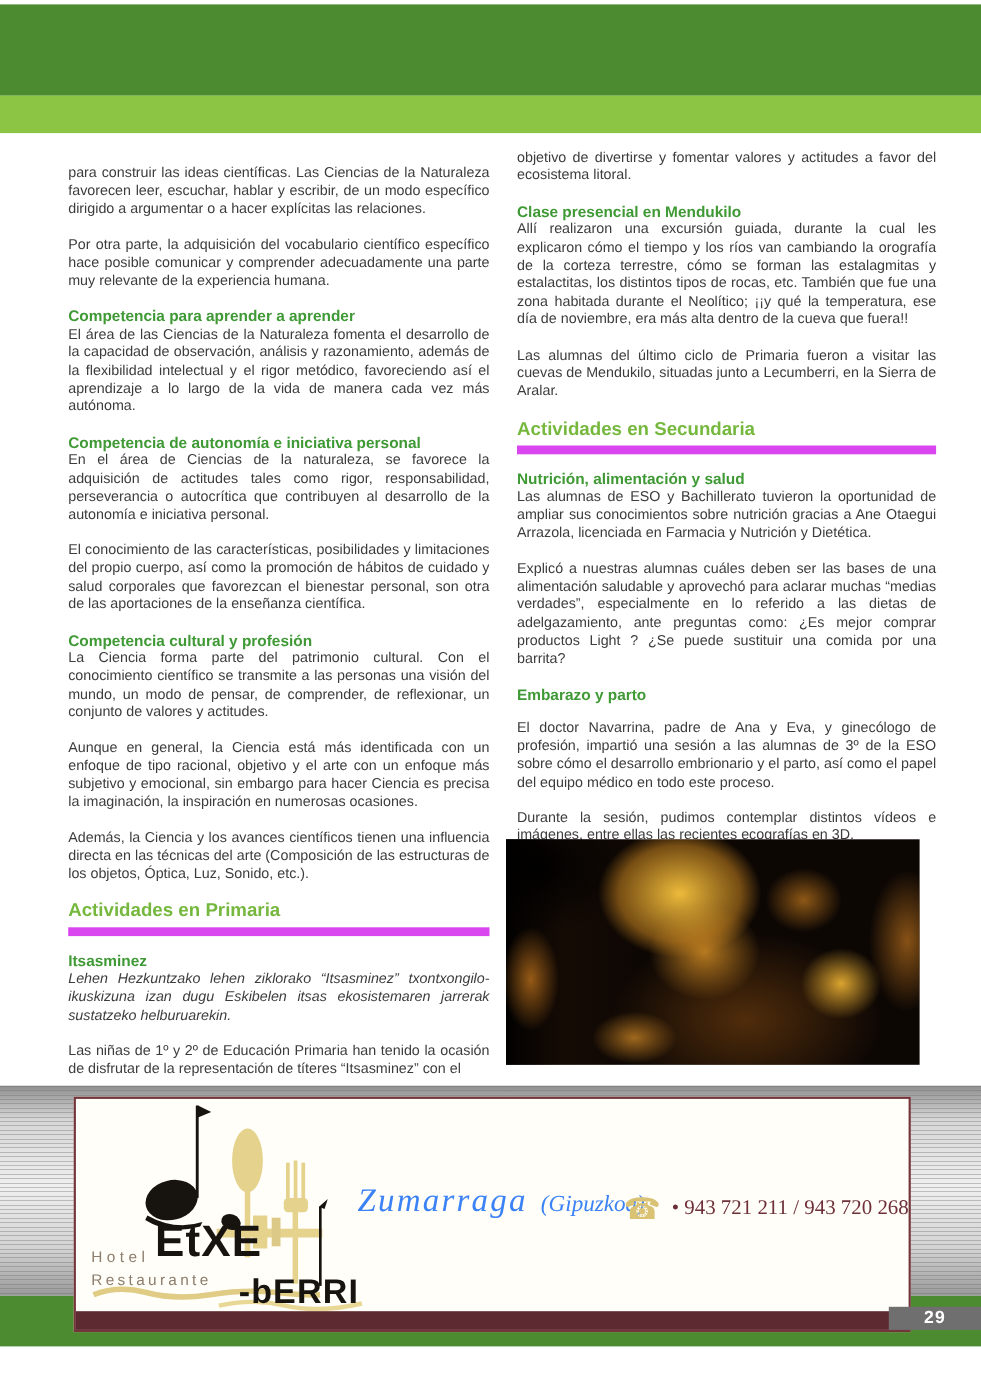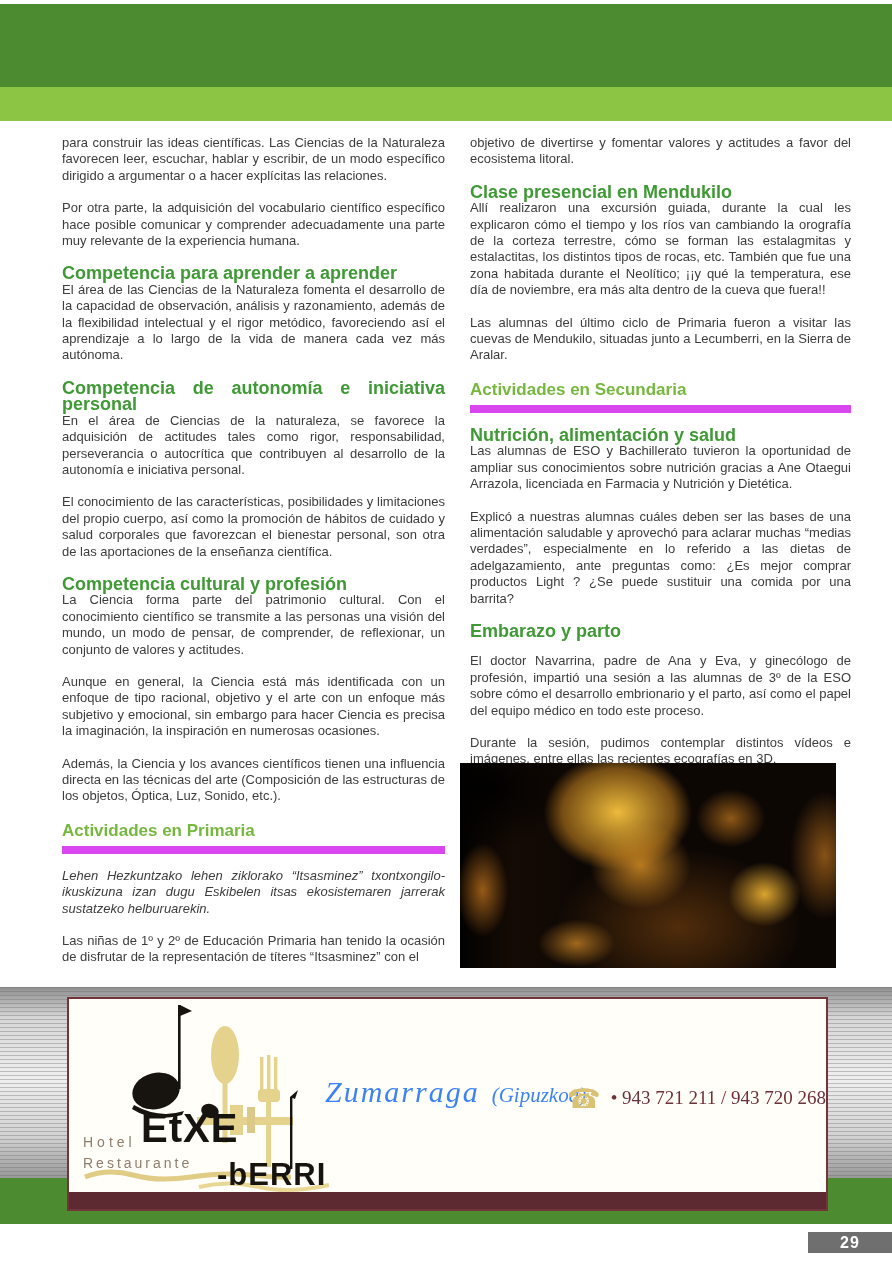--- a/index.html
+++ b/index.html
@@ -8,25 +8,25 @@
     background:#ffffff;overflow:hidden;
     font-family:"Liberation Sans","DejaVu Sans",sans-serif;
     color:#3c3c3c;
   }
   
   .band-dark{position:absolute;left:0;top:4px;width:100%;height:83px;background:#4c8b30;}
   .band-light{position:absolute;left:0;top:87px;width:100%;height:34px;background:#8cc443;}
 
   
   .col{position:absolute;top:135px;font-size:13px;line-height:16.4px;text-align:justify;}
-  .col-left{left:62px;width:383px;}
+  .col-left{left:62px;width:383px;margin-top:14px;}
   .col-right{left:470px;width:381px;}
   .p{margin:0 0 16px 0;}
   .p.italic{font-style:italic;}
-  .h{margin:0;color:#3f9935;font-weight:bold;font-size:18px;}
+  .h{margin:0;color:#3f9935;font-weight:bold;font-size:14px;}
   .h.gap-below{margin-bottom:14px;}
   .section-h{
     margin:2px 0 14px 0;padding-bottom:6px;
     color:#76b83e;font-weight:bold;font-size:17px;line-height:19px;
     border-bottom:8px solid #d946ef;text-align:left;
   }
 
   
   .ultrasound{
     position:absolute;left:460px;top:763px;width:376px;height:205px;
@@ -64,21 +64,21 @@
   .ad-city .city{font-size:30px;letter-spacing:2px;}
   .ad-city .region{font-size:21px;margin-left:8px;}
   .ad-phone{
     position:absolute;left:498px;top:84px;white-space:nowrap;
     font-family:"Liberation Serif","DejaVu Serif",serif;color:#6e3038;font-size:19px;
   }
   .phone-glyph{color:#d9c274;font-size:27px;vertical-align:-4px;margin-right:10px;font-style:normal;}
 
   
   .page-num{
-    position:absolute;left:808px;top:1232px;width:84px;height:21px;background:#6f6f6f;
+    position:absolute;left:808px;top:1188px;width:84px;height:21px;background:#6f6f6f;
     color:#ffffff;font-weight:bold;font-size:16px;line-height:21px;text-align:center;
     letter-spacing:1px;
   }
 </style>
 </head>
 <body>
 
 <div class="page">
 
   <div class="band-dark"></div>
@@ -90,20 +90,21 @@
     <h4 class="h">Competencia para aprender a aprender</h4>
     <p class="p">El área de las Ciencias de la Naturaleza fomenta el desarrollo de la capacidad de observación, análisis y razonamiento, además de la flexibilidad intelectual y el rigor metódico, favoreciendo así el aprendizaje a lo largo de la vida de manera cada vez más autónoma.</p>
     <h4 class="h">Competencia de autonomía e iniciativa personal</h4>
     <p class="p">En el área de Ciencias de la naturaleza, se favorece la adquisición de actitudes tales como rigor, responsabilidad, perseverancia o autocrítica que contribuyen al desarrollo de la autonomía e iniciativa personal.</p>
     <p class="p">El conocimiento de las características, posibilidades y limitaciones del propio cuerpo, así como la promoción de hábitos de cuidado y salud corporales que favorezcan el bienestar personal, son otra de las aportaciones de la enseñanza científica.</p>
     <h4 class="h">Competencia cultural y profesión</h4>
     <p class="p">La Ciencia forma parte del patrimonio cultural. Con el conocimiento científico se transmite a las personas una visión del mundo, un modo de pensar, de comprender, de reflexionar, un conjunto de valores y actitudes.</p>
     <p class="p">Aunque en general, la Ciencia está más identificada con un enfoque de tipo racional, objetivo y el arte con un enfoque más subjetivo y emocional, sin embargo para hacer Ciencia es precisa la imaginación, la inspiración en numerosas ocasiones.</p>
     <p class="p">Además, la Ciencia y los avances científicos tienen una influencia directa en las técnicas del arte (Composición de las estructuras de los objetos, Óptica, Luz, Sonido, etc.).</p>
     <h3 class="section-h">Actividades en Primaria</h3>
+    <h4 class="h">Itsasminez</h4>
     <p class="p italic">Lehen Hezkuntzako lehen ziklorako “Itsasminez” txontxongilo-ikuskizuna izan dugu Eskibelen itsas ekosistemaren jarrerak sustatzeko helburuarekin.</p>
     <p class="p">Las niñas de 1º y 2º de Educación Primaria han tenido la ocasión de disfrutar de la representación de títeres “Itsasminez” con el</p>
   </div>
 
   <div class="col col-right">
     <p class="p">objetivo de divertirse y fomentar valores y actitudes a favor del ecosistema litoral.</p>
     <h4 class="h">Clase presencial en Mendukilo</h4>
     <p class="p">Allí realizaron una excursión guiada, durante la cual les explicaron cómo el tiempo y los ríos van cambiando la orografía de la corteza terrestre, cómo se forman las estalagmitas y estalactitas, los distintos tipos de rocas, etc. También que fue una zona habitada durante el Neolítico; ¡¡y qué la temperatura, ese día de noviembre, era más alta dentro de la cueva que fuera!!</p>
     <p class="p">Las alumnas del último ciclo de Primaria fueron a visitar las cuevas de Mendukilo, situadas junto a Lecumberri, en la Sierra de Aralar.</p>
     <h3 class="section-h">Actividades en Secundaria</h3>

